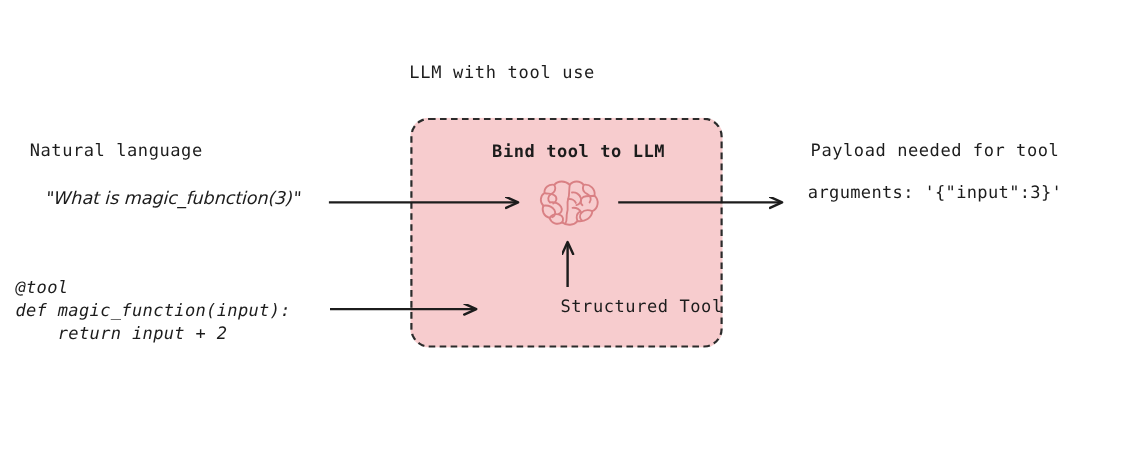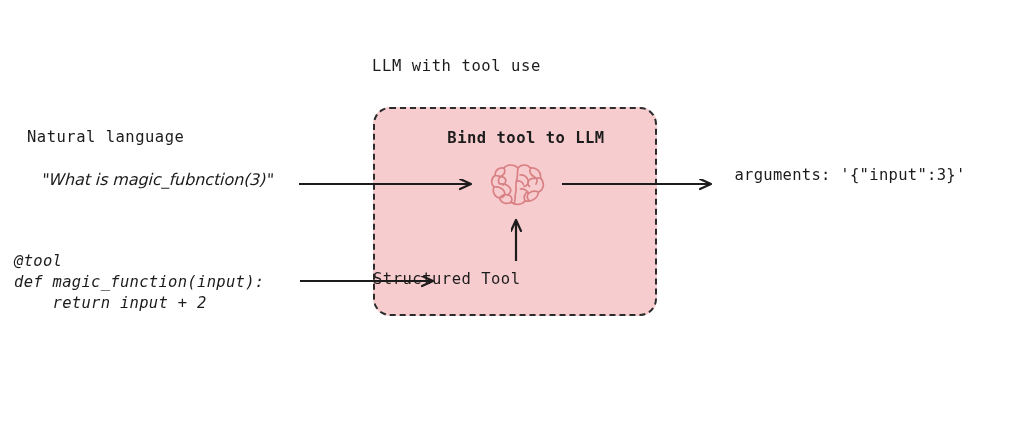--- a/index.html
+++ b/index.html
@@ -56,21 +56,21 @@
     letter-spacing: 0.5px;
     font-weight: 700;
     color: #1c1c1c;
     white-space: pre;
     margin-left: 11px;
   }
   .structured-tool-label {
     left: 373px;
     top: 270px;
     width: 284px;
-    text-align: left;
+    text-align: right;
     font-size: 15.5px;
     letter-spacing: 0.5px;
     color: #1c1c1c;
     white-space: pre;
   }
 
   
   .brain-icon {
     left: 489px;
     top: 160px;
@@ -196,20 +196,21 @@
   <div class="abs structured-tool-label">Structured Tool</div>
 
   <div class="abs nl-heading">Natural language</div>
 
   <div class="abs nl-quote">"What is magic_fubnction(3)"</div>
 
   <div class="abs code-block">@tool
 def magic_function(input):
     return input + 2</div>
 
+  <div class="abs payload-heading">Payload needed for tool</div>
 
   <div class="abs payload-body">arguments: '{"input":3}'</div>
 
 
   <svg class="abs arrows" viewBox="0 0 1021 424">
     <defs>
       <marker id="ah" markerWidth="14" markerHeight="14" refX="11" refY="5" orient="auto" markerUnits="userSpaceOnUse">
         <path d="M1 0 L12 5 L1 10" fill="none" stroke="#1c1c1c" stroke-width="2.2" stroke-linecap="round" stroke-linejoin="round"></path>
       </marker>
     </defs>

